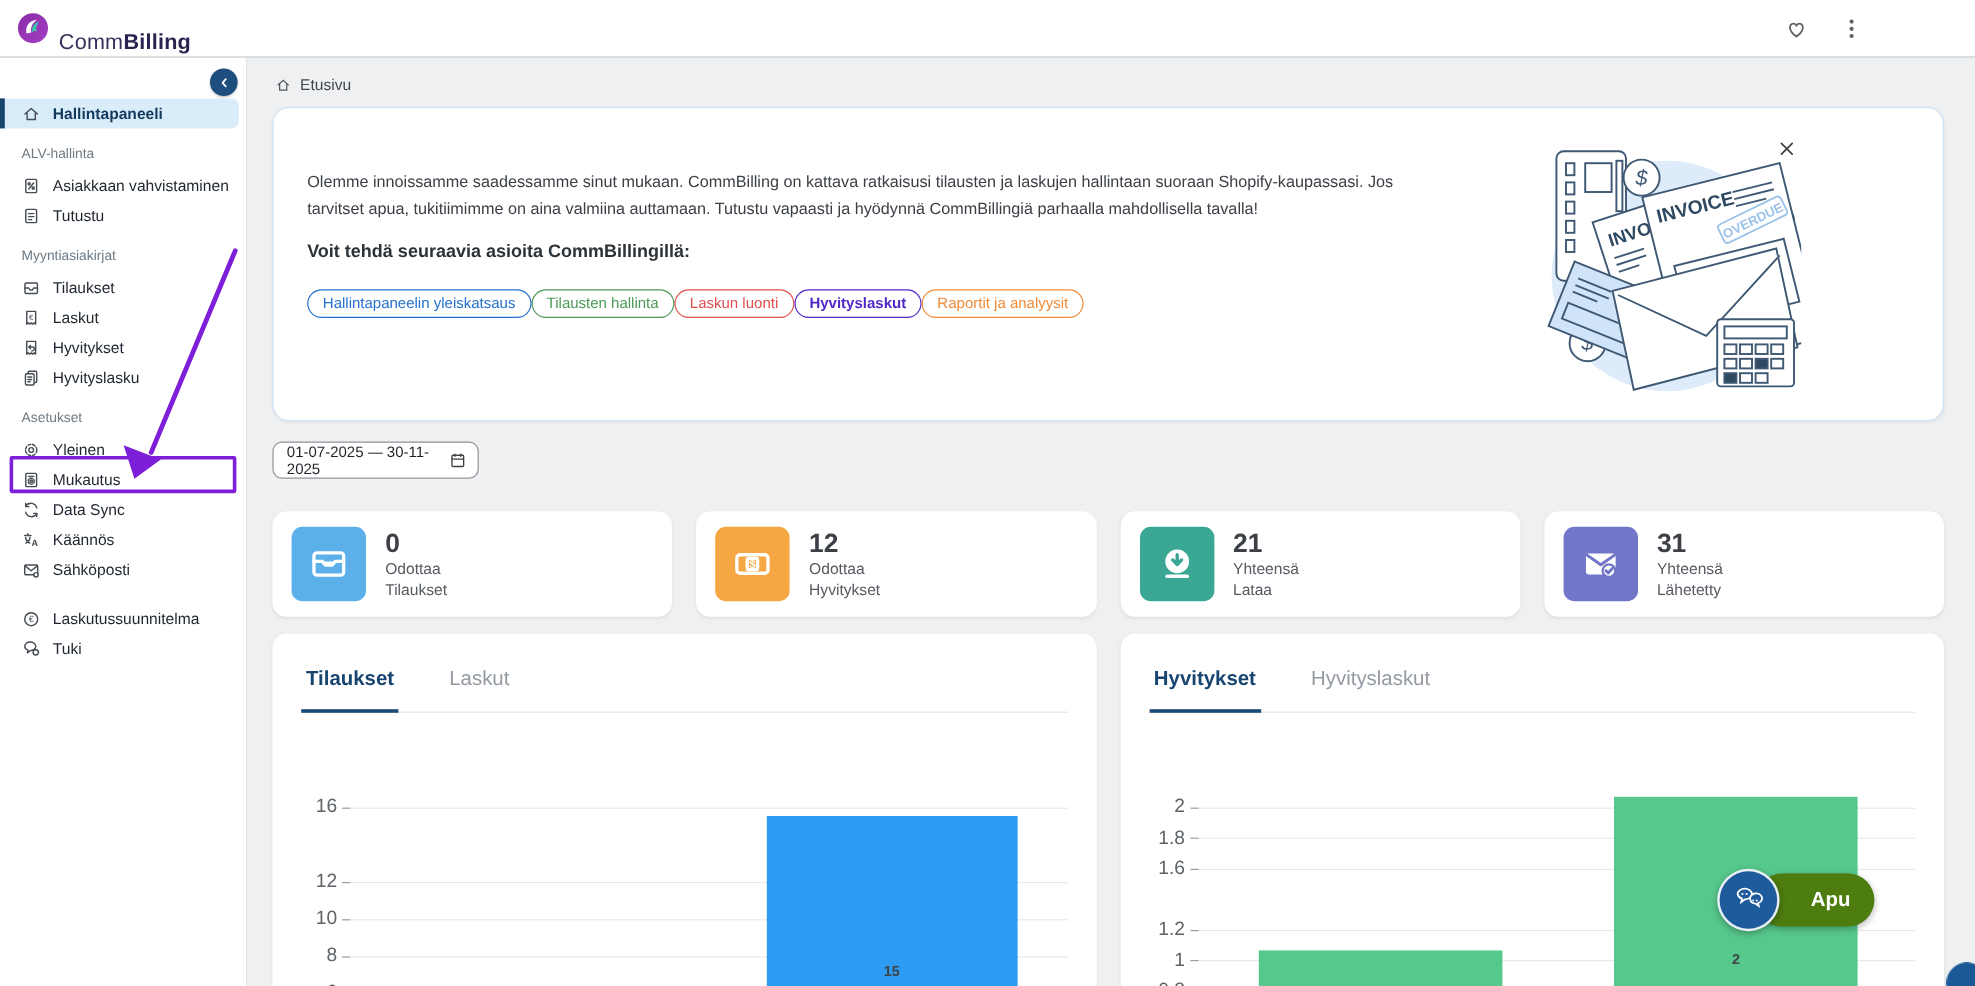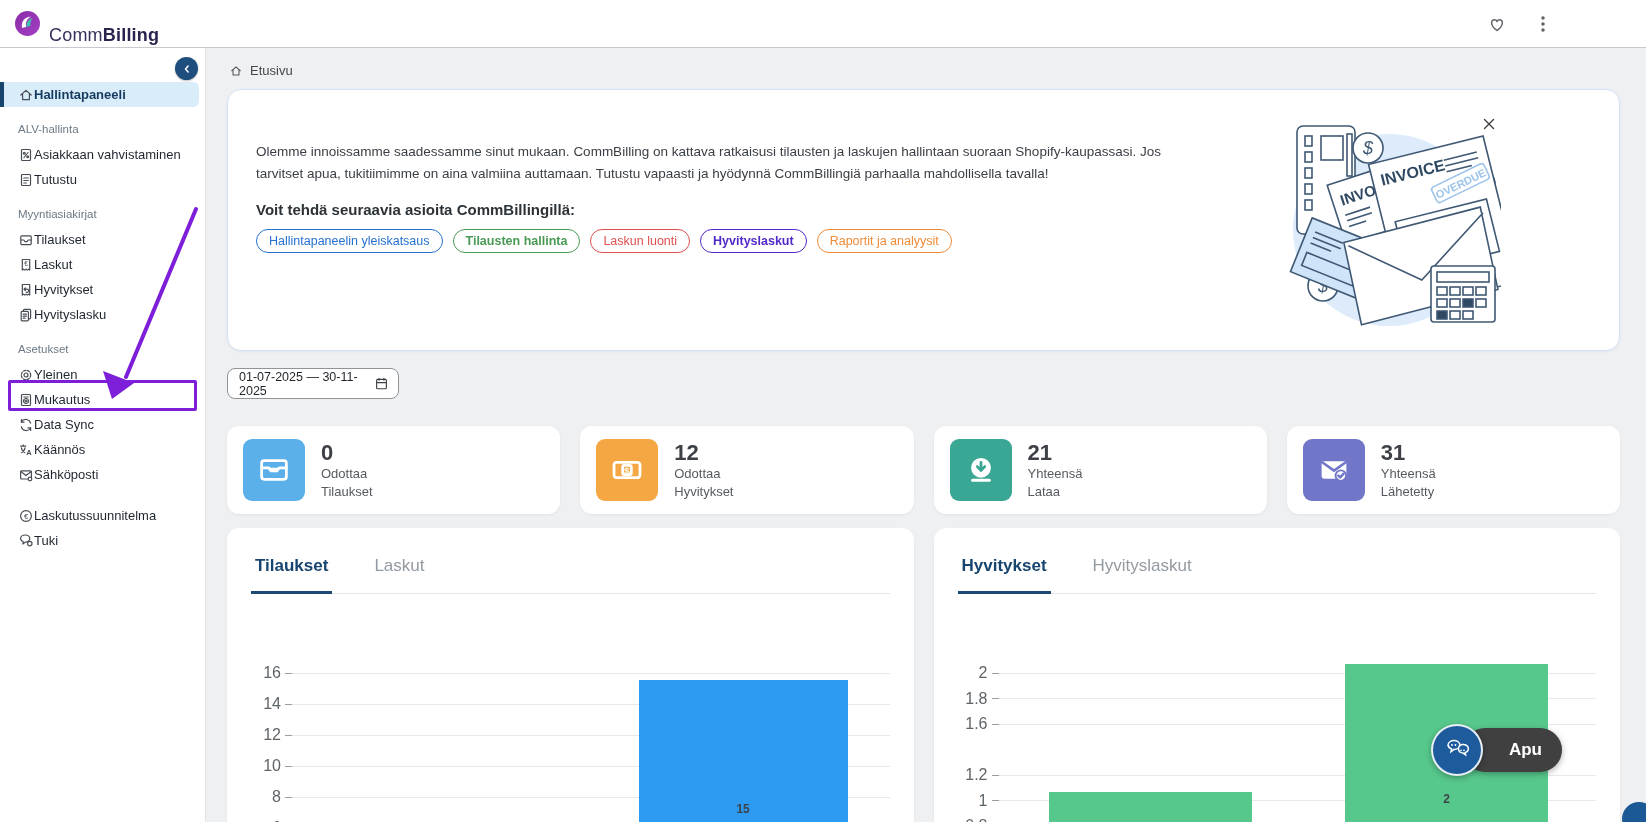--- a/index.html
+++ b/index.html
@@ -12,40 +12,40 @@
   .brand-text { font-size:18px; color:#36305a; letter-spacing:.2px;margin-top:24px; }
   .brand-text b { color:#2c2250; font-weight:bold; }
   .header-actions { display:flex; align-items:center; gap:26px; color:#5f6368; }
   .hicon { width:20px; height:20px; cursor:pointer; }
 
   
   .shell { position:fixed; top:48px; left:0; right:0; bottom:0; display:flex; }
   .sidebar { width:206px; background:#fff; border-right:1px solid #e2e4e7; position:relative; padding-top:34px; flex:none; }
   .collapse-btn { position:absolute; top:9px; right:7px; width:23px; height:23px; border-radius:50%; background:#1d4e7e; display:flex; align-items:center; justify-content:center; cursor:pointer; box-shadow:0 1px 2px rgba(0,0,0,.25); }
   .nav-section-title { font-size:11.5px; color:#6d7a85; padding:16px 0 7px 18px; }
-  .nav-item { display:flex; align-items:center; height:25px; padding-left:18px; font-size:13px; color:#1f2630; cursor:pointer; position:relative; }
+  .nav-item { display:flex; align-items:center; gap:10px; height:25px; padding-left:18px; font-size:13px; color:#1f2630; cursor:pointer; position:relative; }
   .nav-item .nicon { width:16px; height:16px; color:#474d54; flex:none; display:flex; }
   .nav-item.active { background:#d9ecf9; border-radius:0 6px 6px 0; margin-right:6px; color:#143a5e; font-weight:bold; }
   .nav-item.active::before { content:""; position:absolute; left:0; top:0; bottom:0; width:4px; background:#17456e; }
   .nav-gap { height:16px; }
 
   
   .annotation-svg { position:fixed; left:0; top:0; width:260px; height:480px; z-index:40; pointer-events:none; }
   .annotation-box { position:fixed; left:8px; top:380px; width:189px; height:31px; border:3px solid #7d1ed8; border-radius:2px; z-index:40; pointer-events:none; }
 
   
   .main { flex:1; padding:0 26px 12px 21px; overflow:hidden; }
   .breadcrumb { display:flex; align-items:center; gap:7px; padding:15px 0 11px 2px; font-size:13px; color:#43474b; }
   .breadcrumb .bicon { width:14px; height:14px; color:#55595d; }
 
   .welcome-card { position:relative; background:#fff; border:1px solid #cfe3f8; border-radius:14px; height:262px; padding:36px 0 0 28px; box-shadow:0 1px 3px rgba(0,0,0,.05); }
   .welcome-title { color:#1165bf; font-size:20px; font-weight:bold; }
   .welcome-body { margin-top:15px; max-width:935px; font-size:13.5px; line-height:1.6; color:#3a3f45; }
   .welcome-sub { margin-top:17px; font-size:15px; font-weight:bold; color:#2c3338; }
-  .badges { margin-top:11px; display:flex; gap:10px; }
+  .badges { margin-top:23px; display:flex; }
   .badge { border:1px solid; border-radius:999px; padding:4px 12px; font-size:12.5px; background:#fff; cursor:pointer; white-space:nowrap; }
   .close-x { position:absolute; top:26px; right:122px; width:16px; height:16px; color:#3c4043; cursor:pointer; }
   .illustration { position:absolute; top:14px; right:118px; width:230px; height:232px; }
 
   .date-range { margin-top:17px; width:172px; height:31px; background:#fff; border:1px solid #8f9499; border-radius:8px; display:flex; align-items:center; justify-content:space-between; padding:0 9px 0 11px; font-size:12.5px; color:#1f2328; cursor:pointer; }
   .date-range .cicon { width:15px; height:15px; color:#3c4043; flex:none; }
 
   .stats { margin-top:27px; display:grid; grid-template-columns:repeat(4,1fr); gap:20px; }
   .stat-card { background:#fff; border-radius:12px; height:88px; display:flex; align-items:center; gap:16px; padding:0 16px; box-shadow:0 1px 3px rgba(0,0,0,.06); }
   .stat-tile { width:62px; height:62px; border-radius:9px; flex:none; display:flex; align-items:center; justify-content:center; }
@@ -59,21 +59,21 @@
   .tab.active { color:#17456f; font-weight:bold; border-bottom:3px solid #1b4b74; margin-bottom:-1px; }
   .plot { position:relative; margin-top:46px; height:260px; }
   .gridrow { position:absolute; left:0; right:0; display:flex; align-items:center; }
   .gridrow .tick-label { width:30px; text-align:right; font-size:16px; color:#5f6468; flex:none; }
   .gridrow .tick-mark { width:7px; height:1px; background:#9d9d9d; margin-left:4px; flex:none; }
   .gridrow .grid-line { flex:1; height:1px; background:#e9e9e9; }
   .bar-area { position:absolute; left:41px; right:0; top:0; bottom:0; }
   .bar { position:absolute; }
   .bar-label { position:absolute; left:0; right:0; text-align:center; font-size:12px; font-weight:bold; color:#3e4348; }
 
-  .help-fab { position:fixed; right:84px; bottom:50px; height:44px; background:#404040; border-radius:999px; display:flex; align-items:center; padding:0 20px 0 46px; color:#fff; font-size:17px; font-weight:bold; cursor:pointer; box-shadow:0 2px 6px rgba(0,0,0,.3); z-index:50; }
+  .help-fab { position:fixed; right:84px; bottom:50px; height:44px; background:#4d7c0f; border-radius:999px; display:flex; align-items:center; padding:0 20px 0 46px; color:#fff; font-size:17px; font-weight:bold; cursor:pointer; box-shadow:0 2px 6px rgba(0,0,0,.3); z-index:50; }
   .help-circle { position:absolute; left:-32px; top:-4px; width:52px; height:52px; border-radius:50%; background:#1d5b9d; border:2px solid rgba(255,255,255,.9); display:flex; align-items:center; justify-content:center; box-shadow:0 2px 6px rgba(0,0,0,.3); }
   .corner-bubble { position:fixed; right:-10px; bottom:-14px; width:34px; height:34px; border-radius:50%; background:#1b5896; z-index:49; }
 </style>
 </head>
 <body>
 
 <header class="app-header">
   <div class="brand">
     <span>
       <svg width="27" height="27" viewBox="0 0 27 27">
@@ -261,21 +261,21 @@
           </svg>
       </span>
       <span>Etusivu</span>
     </div>
 
     <section class="welcome-card">
       <p class="welcome-body">Olemme innoissamme saadessamme sinut mukaan. CommBilling on kattava ratkaisusi tilausten ja laskujen hallintaan suoraan Shopify-kaupassasi. Jos tarvitset apua, tukitiimimme on aina valmiina auttamaan. Tutustu vapaasti ja hyödynnä CommBillingiä parhaalla mahdollisella tavalla!</p>
       <div class="welcome-sub">Voit tehdä seuraavia asioita CommBillingillä:</div>
       <div class="badges" id="badges-root">
           <span class="badge" style="color: rgb(36, 113, 208); border-color: rgb(36, 113, 208);">Hallintapaneelin yleiskatsaus</span>
-          <span class="badge" style="color: rgb(74, 154, 85); border-color: rgb(74, 154, 85); font-weight: bold;">Tilausten hallinta</span>
+          <span class="badge" style="color: rgb(74, 154, 85); border-color: rgb(74, 154, 85);">Tilausten hallinta</span>
           <span class="badge" style="color: rgb(224, 79, 79); border-color: rgb(224, 79, 79);">Laskun luonti</span>
           <span class="badge" style="color: rgb(82, 41, 201); border-color: rgb(82, 41, 201); font-weight: bold;">Hyvityslaskut</span>
           <span class="badge" style="color: rgb(239, 139, 55); border-color: rgb(239, 139, 55);">Raportit ja analyysit</span>
         </div>
 
       <span class="close-x">
         <svg viewBox="0 0 16 16" fill="none" stroke="currentColor" stroke-width="1.4" stroke-linecap="round">
             <path d="M3.5 3.5 L12.5 12.5 M12.5 3.5 L3.5 12.5"></path>
           </svg>
       </span>
@@ -427,25 +427,20 @@
         <div class="tabs">
           <span class="tab active">Tilaukset</span>
           <span class="tab">Laskut</span>
         </div>
         <div class="plot" id="plot-0">
             <div class="gridrow" style="top: 24px;">
               <span class="tick-label">16</span>
               <span class="tick-mark"></span>
               <span class="grid-line"></span>
             </div>
-            <div class="gridrow" style="top: 55px;">
-              <span class="tick-label">14</span>
-              <span class="tick-mark"></span>
-              <span class="grid-line"></span>
-            </div>
             <div class="gridrow" style="top: 86px;">
               <span class="tick-label">12</span>
               <span class="tick-mark"></span>
               <span class="grid-line"></span>
             </div>
             <div class="gridrow" style="top: 117px;">
               <span class="tick-label">10</span>
               <span class="tick-mark"></span>
               <span class="grid-line"></span>
             </div>

